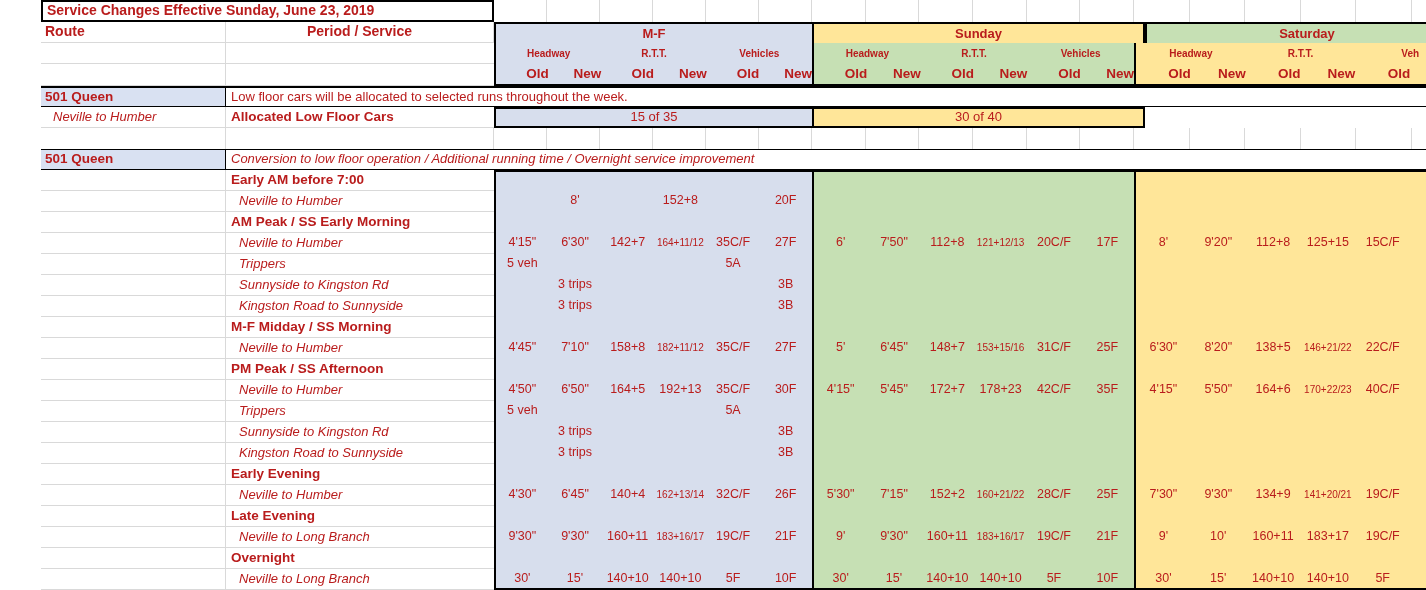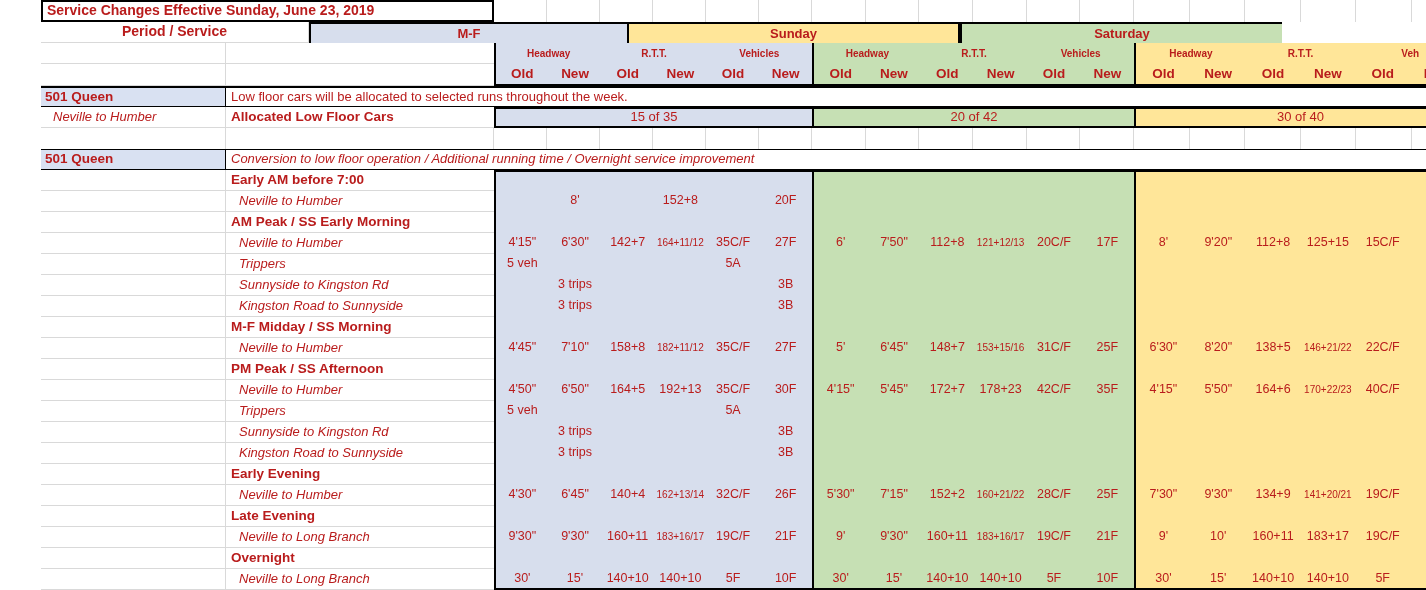--- a/index.html
+++ b/index.html
@@ -30,21 +30,21 @@
   .ghostgrp{display:flex;flex:none}
   .gcell{flex:1;border-right:1px solid var(--grid)}
   
   .hcell{font-weight:bold;font-size:14px;line-height:19px;padding-left:4px;
     border-right:1px solid var(--grid);border-bottom:1px solid var(--grid)}
   .hcell.center{text-align:center;padding-left:0}
   .lc{border-right:1px solid var(--grid);border-bottom:1px solid var(--grid)}
   .lc.b{border-right:none}
   .glabel{flex:1;text-align:center;font-weight:bold;font-size:13px;line-height:20px}
   .sh{flex:2;text-align:center;font-weight:bold;font-size:10px;line-height:21px}
-  .on{flex:1;text-align:center;font-weight:bold;font-size:13.5px;line-height:19px}
+  .on{flex:1;text-align:right;font-weight:bold;font-size:13.5px;line-height:19px}
   
   .r5{border-top:2px solid #000;border-bottom:1px solid #000}
   .r8{border-top:1px solid #000;border-bottom:1px solid #000}
   .routecell{background:var(--routebg);font-weight:bold;font-size:13.5px;line-height:18px;
     padding-left:4px;border-right:1px solid #000}
   .wide{flex:1;padding-left:5px;font-size:13px;line-height:18px;white-space:nowrap;overflow:visible}
   .conv{font-style:italic}
   
   .branchA{font-style:italic;font-size:13px;line-height:19px;padding-left:12px;
     border-right:1px solid var(--grid);border-bottom:1px solid var(--grid)}
@@ -92,20 +92,21 @@
         <div class="gcell"></div>
         <div class="gcell"></div>
         <div class="gcell"></div>
         <div class="gcell"></div>
         <div class="gcell"></div>
         <div class="gcell"></div>
       </div>
   </div>
 
   <div class="row r2">
+    <div class="cA hcell">Route</div>
     <div class="cB hcell center">Period / Service</div>
     <div class="grp mf htop">
       <div class="glabel">M-F</div>
     </div>
     <div class="grp sun htop">
       <div class="glabel">Sunday</div>
     </div>
     <div class="grp sat htop">
       <div class="glabel">Saturday</div>
     </div>
@@ -164,23 +165,20 @@
     <div class="cA routecell">501 Queen</div>
     <div class="wide">Low floor cars will be allocated to selected runs throughout the week.</div>
   </div>
 
   <div class="row r6">
     <div class="cA branchA">Neville to Humber</div>
     <div class="cB alloclabel">Allocated Low Floor Cars</div>
     <div class="grp mf alloc">
       <div class="av">15 of 35</div>
     </div>
-    <div class="grp sat alloc">
-      <div class="av">20 of 42</div>
-    </div>
     <div class="grp sun alloc">
       <div class="av">30 of 40</div>
     </div>
   </div>
 
   <div class="row r7">
     <div class="cA gb"></div>
     <div class="cB gb"></div>
     <div class="ghostgrp gw-mf">
         <div class="gcell"></div>

